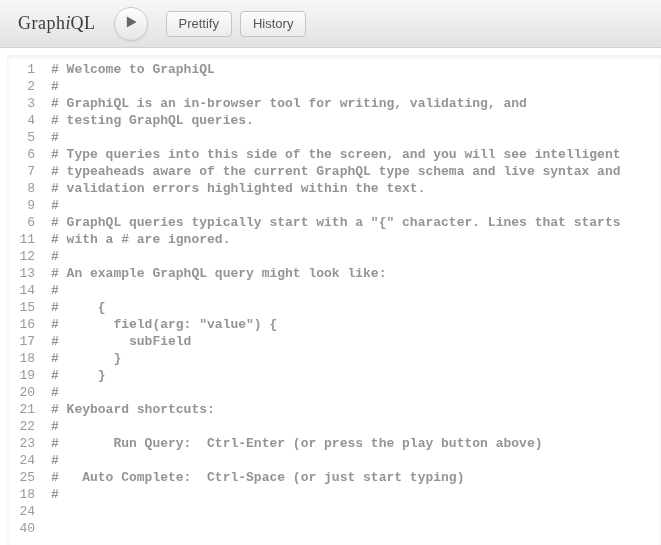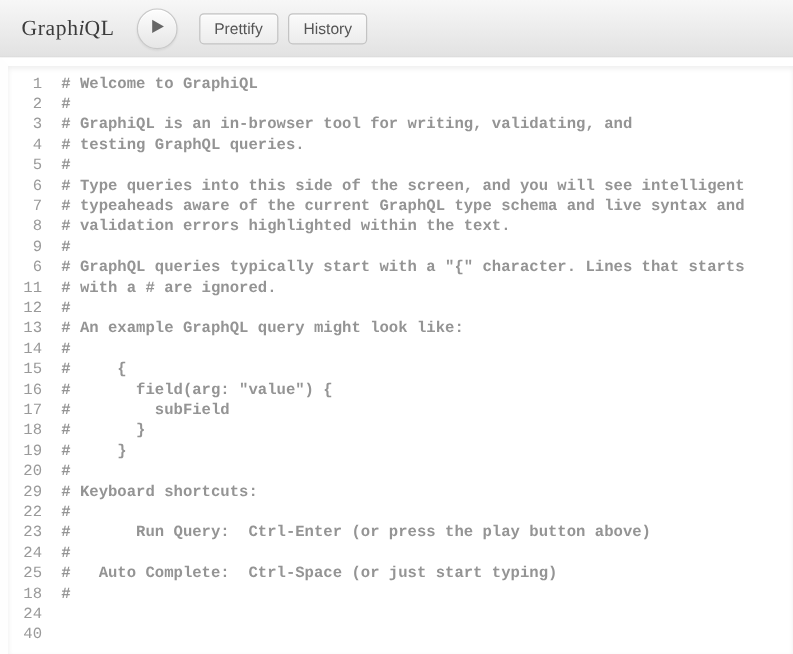--- a/index.html
+++ b/index.html
@@ -125,21 +125,21 @@
       <div>11</div>
       <div>12</div>
       <div>13</div>
       <div>14</div>
       <div>15</div>
       <div>16</div>
       <div>17</div>
       <div>18</div>
       <div>19</div>
       <div>20</div>
-      <div>29</div>
+      <div>21</div>
       <div>22</div>
       <div>23</div>
       <div>24</div>
       <div>25</div>
       <div>18</div>
       <div>24</div>
       <div>40</div>
     </div>
   <div class="code" id="code" contenteditable="true" spellcheck="false" style=""><div># Welcome to GraphiQL</div><div>#</div><div># GraphiQL is an in-browser tool for writing, validating, and</div><div># testing GraphQL queries.</div><div>#</div><div># Type queries into this side of the screen, and you will see intelligent</div><div># typeaheads aware of the current GraphQL type schema and live syntax and</div><div># validation errors highlighted within the text.</div><div>#</div><div># GraphQL queries typically start with a "{" character. Lines that starts</div><div># with a # are ignored.</div><div>#</div><div># An example GraphQL query might look like:</div><div>#</div><div>#     {</div><div>#       field(arg: "value") {</div><div>#         subField</div><div>#       }</div><div>#     }</div><div>#</div><div># Keyboard shortcuts:</div><div>#</div><div>#       Run Query:  Ctrl-Enter (or press the play button above)</div><div>#</div><div>#   Auto Complete:  Ctrl-Space (or just start typing)</div><div>#</div><div>&nbsp;</div><div>&nbsp;</div></div>
 </div>

